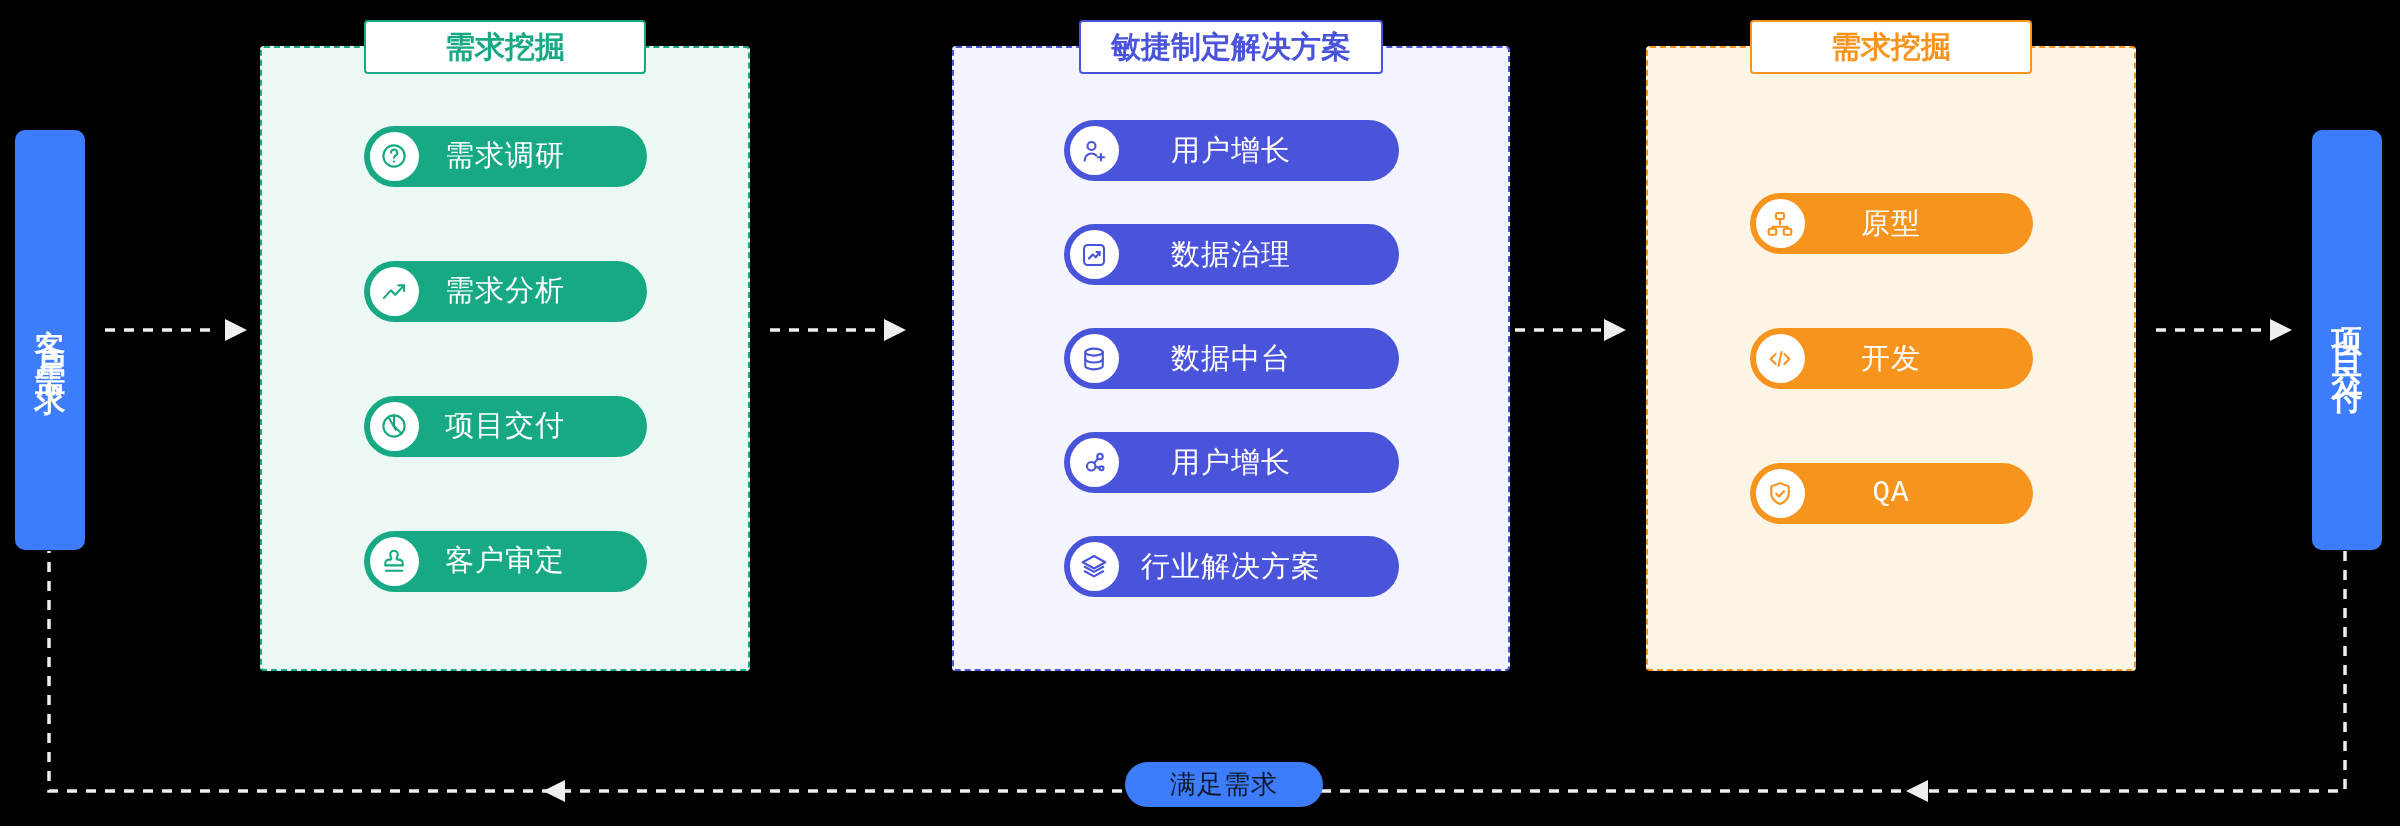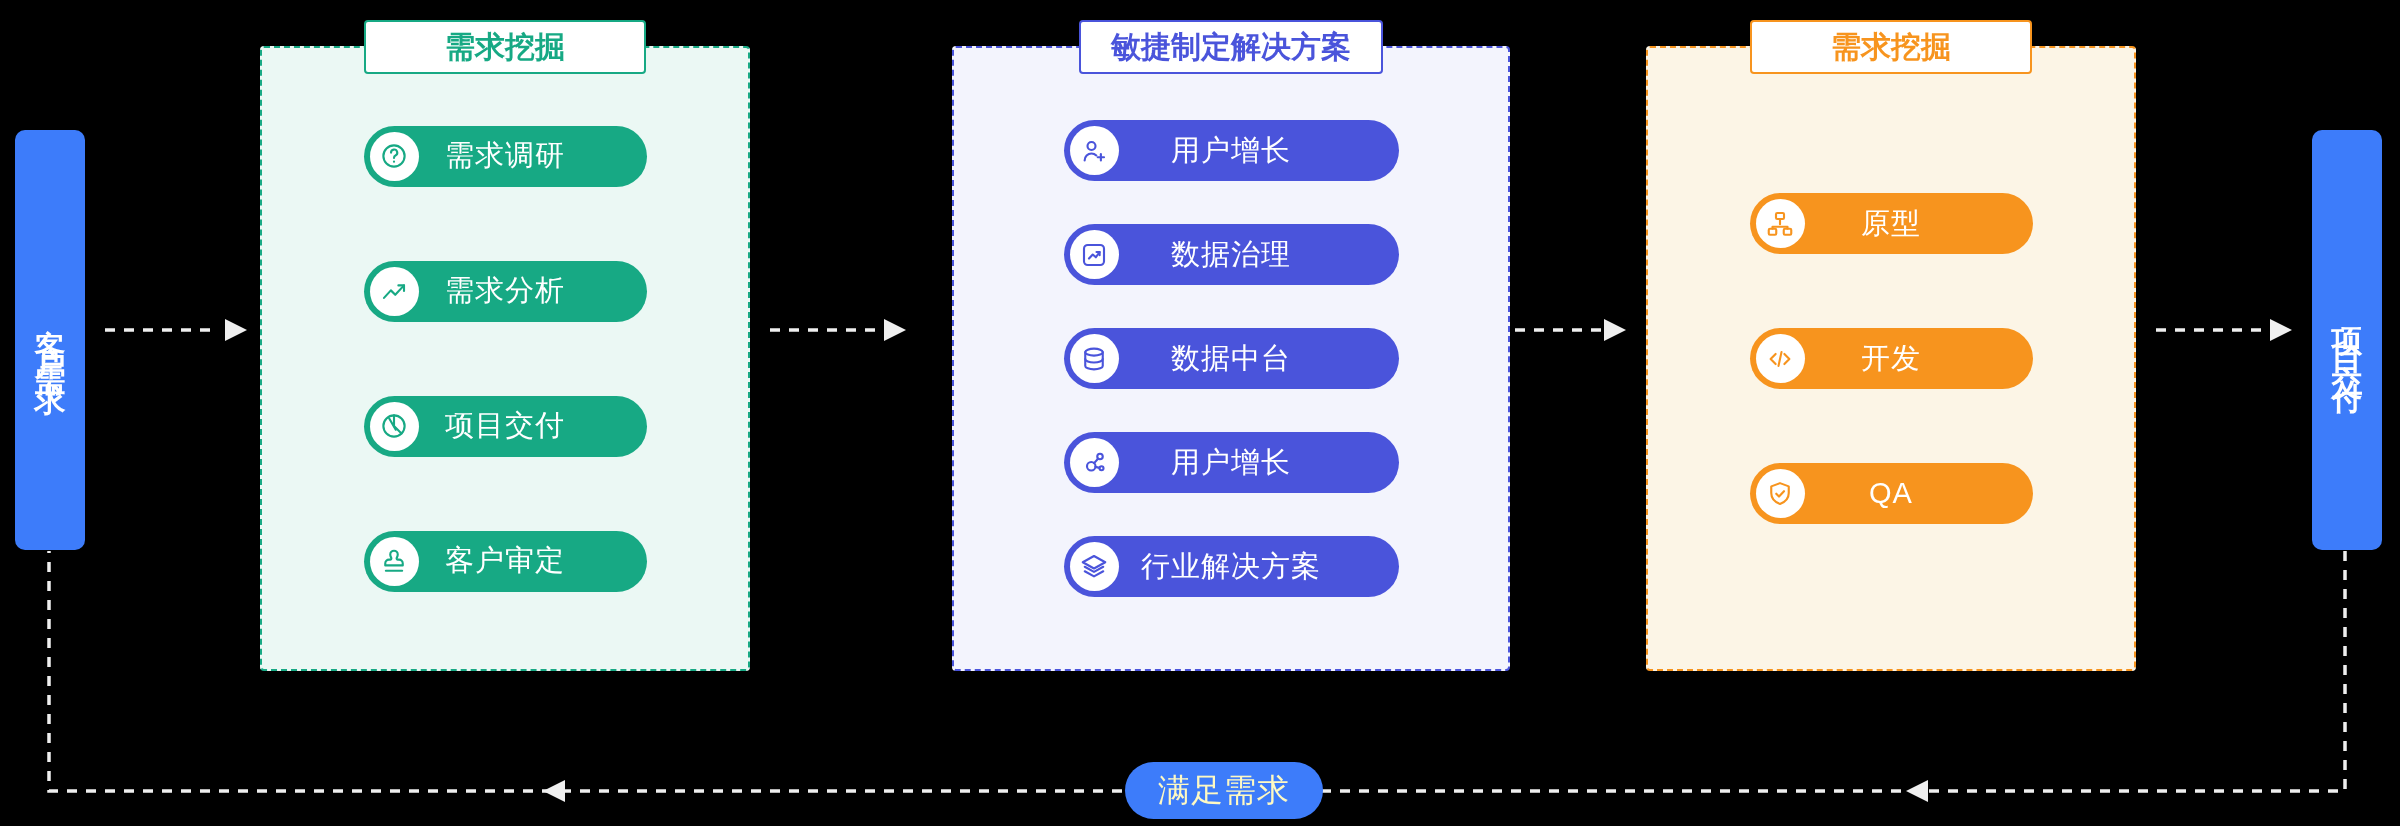--- a/index.html
+++ b/index.html
@@ -36,33 +36,33 @@
   .items{
     position:absolute;left:0;top:0;right:0;bottom:0;
     display:flex;flex-direction:column;align-items:center;justify-content:center;
   }
   .panel.teal .items,.panel.orange .items{gap:74px;}
   .panel.blue .items{gap:43px;text-align:right;}
   .pill{
     position:relative;height:61px;border-radius:31px;background:var(--accent);
     color:#fff;display:flex;align-items:center;justify-content:center;
   }
-  .panel.teal .pill,.panel.orange .pill{width:283px;}
+  .panel.teal .pill,.panel.orange .pill{width:283px;font-family:Liberation Mono, monospace;}
   .panel.blue .pill{width:335px;}
   .pill .icon-circle{
     position:absolute;left:6px;top:6px;width:49px;height:49px;border-radius:50%;
     background:#fff;color:var(--accent);display:flex;align-items:center;justify-content:center;
   }
   .pill .pill-label{font-size:29px;font-weight:500;letter-spacing:1px;}
   
   .flow-svg{position:absolute;left:0;top:0;}
   
   .feedback-pill{
-    position:absolute;left:1125px;top:762px;width:198px;height:57px;border-radius:29px;
-    background:#3D7CFA;color:#fef9c3;font-size:32px;font-weight:500;
+    position:absolute;left:1125px;top:762px;width:198px;height:45px;border-radius:29px;
+    background:#3D7CFA;color:#0f172a;font-size:26px;font-weight:500;
     display:flex;align-items:center;justify-content:center;z-index:3;letter-spacing:1px;
   }
   svg.ic{display:block;}
 </style>
 </head>
 <body>
 
 <div class="canvas">
 
   <svg class="flow-svg" width="2400" height="826" aria-hidden="true">

